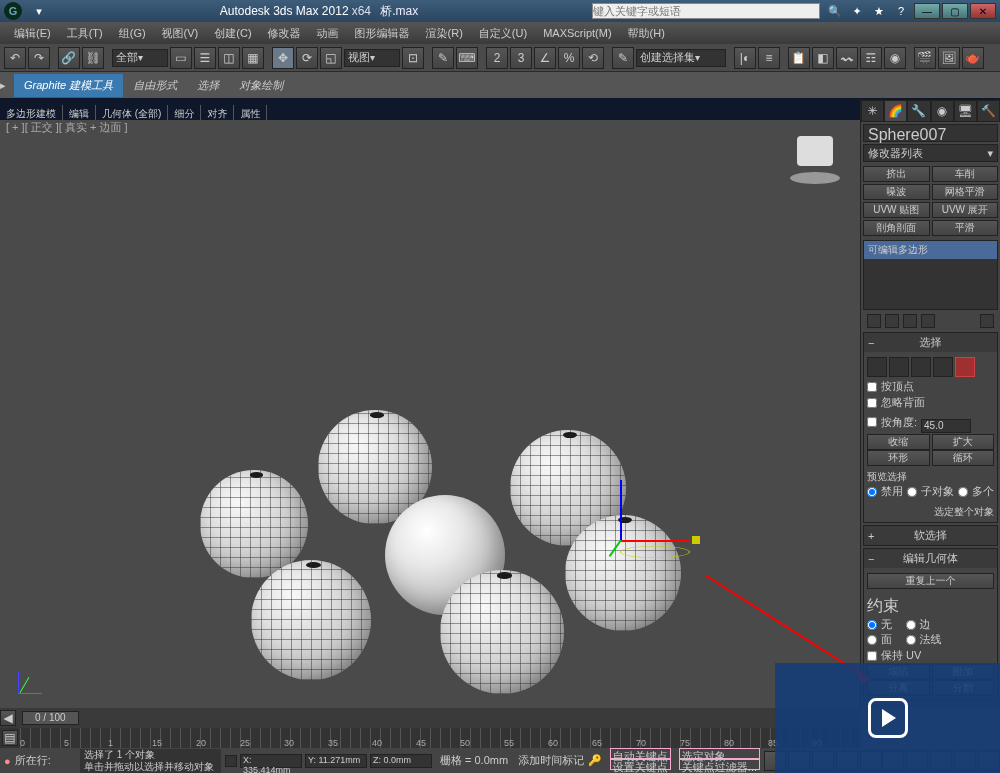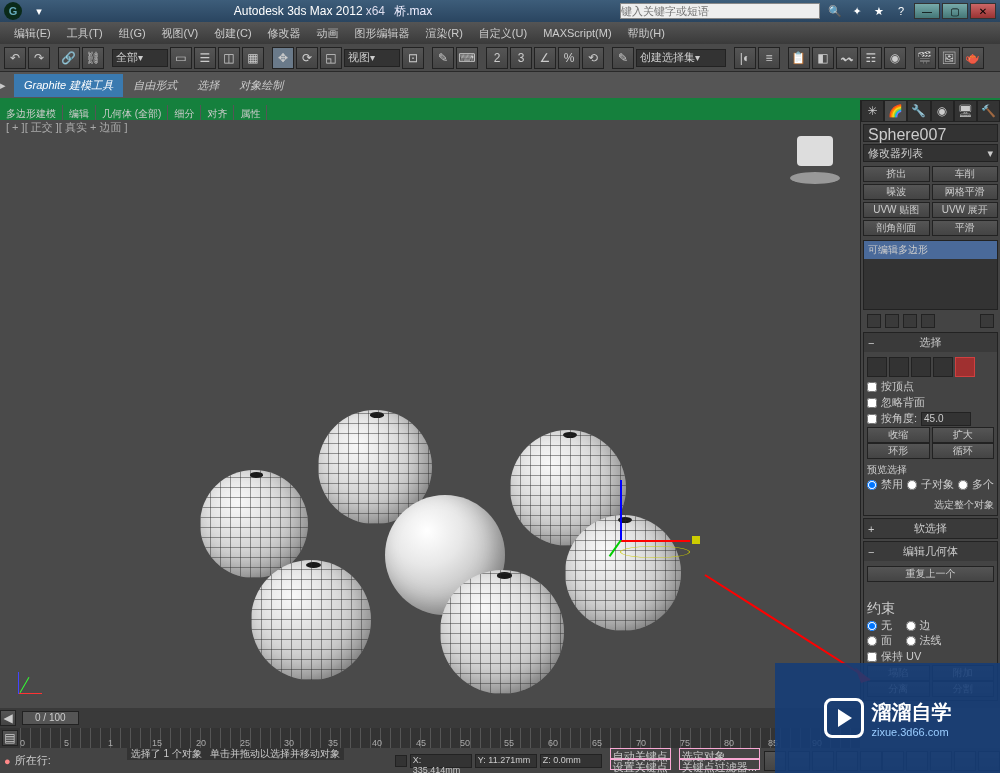--- a/index.html
+++ b/index.html
@@ -3,21 +3,21 @@
 <meta charset="utf-8">
 <style>
 * { margin: 0; padding: 0; box-sizing: border-box; font-family: "Microsoft YaHei", sans-serif; font-size: 11px; user-select: none; }
 body { width: 1000px; height: 773px; background: #4a4a4a; color: #ccc; overflow: hidden; position: relative; }
 
 
 .titlebar { height: 22px; background: linear-gradient(#3d5d7a, #2a4560); display: flex; align-items: center; padding: 0 4px; }
 .titlebar .logo { width: 18px; height: 18px; background: #0a2a1a; border-radius: 9px; display: flex; align-items: center; justify-content: center; color: #6ab; font-weight: bold; margin-right: 6px; }
 .titlebar .spacer { flex: 1; text-align: center; }
 .titlebar .title-text { color: #fff; font-size: 12px; }
-.titlebar .search { width: 200px; height: 16px; background: #eee; border: 1px solid #888; margin: 15px 4px; }
+.titlebar .search { width: 228px; height: 16px; background: #eee; border: 1px solid #888; margin: 15px 4px; }
 .titlebar .toolbtn { width: 18px; height: 16px; margin: 0 2px; display: flex; align-items: center; justify-content: center; color: #fff; }
 .titlebar .winbtn { width: 26px; height: 16px; background: linear-gradient(#7aa, #477); margin-left: 2px; border: 1px solid #333; display: flex; align-items: center; justify-content: center; color: #000; font-size: 10px; }
 .titlebar .winbtn.close { background: linear-gradient(#c66, #933); }
 
 
 .menubar { height: 22px; background: linear-gradient(#555, #3a3a3a); display: flex; align-items: center; padding: 0 6px; }
 .menubar .item { padding: 0 8px; color: #ccc; font-size: 11px; height: 20px; line-height: 20px; }
 
 
 .maintoolbar { height: 28px; background: #4a4a4a; display: flex; align-items: center; padding: 0 4px; gap: 2px; border-bottom: 1px solid #2a2a2a; }
@@ -25,21 +25,21 @@
 .tbtn.active { background: #6a7a8a; }
 .tdrop { height: 18px; background: #333; border: 1px solid #222; color: #ccc; padding: 0 3px; font-size: 10px; display: flex; align-items: center; }
 .tsep { width: 4px; }
 
 
 .ribbon { height: 26px; background: #555; display: flex; align-items: center; }
 .ribbon .tab { padding: 4px 10px; color: #ccc; font-size: 11px; font-style: italic; }
 .ribbon .tab.active { background: #3a7ab0; color: #fff; }
 .ribbon .expand { width: 14px; color: #ccc; }
 
-.subribbon { height: 32px; background: #15803d; display: flex; align-items: center; border-bottom: 1px solid #222; }
+.subribbon { height: 32px; background: #0f172a; display: flex; align-items: center; border-bottom: 1px solid #222; }
 .subribbon .sr { padding: 2px 6px; color: #ccc; font-size: 10px; border-right: 1px solid #555; }
 
 
 .main { position: absolute; left: 0; top: 120px; right: 140px; bottom: 65px; background: #4a4a4a; }
 .viewport-label { position: absolute; left: 6px; top: 0; color: #aaa; font-size: 11px; }
 .viewcube { position: absolute; right: 20px; top: 10px; width: 50px; height: 56px; }
 .viewcube .cube { width: 36px; height: 30px; background: #ddd; border-radius: 4px; margin: 6px auto 0; }
 .viewcube .base { width: 50px; height: 12px; background: #999; border-radius: 50%; margin-top: 6px; }
 
 
@@ -77,41 +77,41 @@
 .stackbox { height: 70px; background: #333; border: 1px solid #222; margin: 2px; }
 .stackitem { background: #4a6a9a; padding: 2px 4px; font-size: 10px; }
 .stacktb { height: 18px; display: flex; align-items: center; padding: 0 4px; gap: 4px; margin: 2px; }
 .stacktb .sb { width: 14px; height: 14px; border: 1px solid #222; background: #3a3a3a; }
 
 .rollout { margin: 2px; border: 1px solid #222; }
 .rollout .rh { background: #3a3a3a; padding: 2px; text-align: center; font-size: 10px; display: flex; align-items: center; justify-content: center; position: relative; }
 .rollout .rh .plus { position: absolute; left: 4px; }
 .rollout .rb { padding: 3px; font-size: 10px; }
 .rollout input[type="checkbox"] { width: 10px; height: 10px; }
-.spinner { height: 14px; background: #333; border: 1px solid #222; width: 50px; padding: 0 2px; font-size: 10px; }
+.spinner { height: 14px; background: #333; border: 1px solid #222; width: 50px; padding: 0 2px; font-size: 10px; margin-top: 8px; }
 .btnrow { display: flex; gap: 2px; }
 .btnrow .hb { flex: 1; height: 16px; background: linear-gradient(#555,#444); border: 1px solid #222; font-size: 10px; display: flex; align-items: center; justify-content: center; }
 .subobj { display: flex; gap: 2px; margin: 2px 0; }
 .subobj .so { width: 20px; height: 20px; border: 1px solid #222; background: #333; }
 .subobj .so.active { background: #a03030; border-color: #d04040; }
 .chk { display: flex; align-items: center; gap: 4px; font-size: 10px; margin: 1px 0; }
 .radio-row { display: flex; align-items: center; gap: 4px; font-size: 10px; }
 .radio-row input { width: 10px; height: 10px; }
 .fullbtn { height: 16px; background: linear-gradient(#555,#444); border: 1px solid #222; font-size: 10px; display: flex; align-items: center; justify-content: center; margin: 2px 0; }
 
 
 .timeline { position: absolute; left: 0; right: 140px; bottom: 45px; height: 20px; background: #3a3a3a; display: flex; align-items: center; }
 .timeline .slider { height: 14px; background: #555; border: 1px solid #222; padding: 0 12px; font-size: 10px; margin-left: 6px; }
 .trackbar { position: absolute; left: 0; right: 140px; bottom: 25px; height: 20px; background: #333; }
 .trackbar .ruler { position: absolute; left: 20px; right: 4px; top: 0; height: 20px; background: repeating-linear-gradient(90deg, #555, #555 1px, #333 1px, #333 10px); display: flex; align-items: flex-end; overflow: hidden; }
 .trackbar .ruler span { font-size: 9px; color: #aaa; flex: 1; }
 
 .statusbar { position: absolute; left: 0; right: 0; bottom: 0; height: 25px; background: #444; display: flex; }
 .status-left { width: 80px; display: flex; align-items: center; padding: 0 4px; gap: 4px; }
-.prompt { flex: 1; display: flex; flex-direction: row; justify-content: center; }
+.prompt { flex: 1; display: flex; flex-direction: column; justify-content: center; }
 .prompt .pl { font-size: 10px; height: 12px; background: #333; padding: 0 4px; display: flex; align-items: center; }
 .coords { display: flex; align-items: center; padding: 0 4px; gap: 3px; }
 .coords .cv { width: 62px; height: 14px; background: #333; border: 1px solid #222; font-size: 9px; padding: 0 2px; }
 .status-mid { display: flex; align-items: center; gap: 4px; padding: 0 4px; }
 .animctrl { display: flex; align-items: center; gap: 2px; }
 .animctrl .ab { width: 22px; height: 20px; background: linear-gradient(#555,#444); border: 1px solid #222; }
 .autokey { display: flex; flex-direction: column; font-size: 9px; padding: 0 4px; }
 .autokey .ak { height: 11px; padding: 0 2px; border: 1px solid #f9a8d4; }
 
 
@@ -342,21 +342,21 @@
       </div>
   </div>
 
   <div class="rollout">
     <div class="rh">
         <span class="plus">−</span>
         <span>编辑几何体</span>
       </div>
     <div class="rb">
       <div class="fullbtn">重复上一个</div>
-      <div style="font-size:14px; margin-top:18px">约束</div>
+      <div style="font-size:16px; margin-top:7px">约束</div>
       <div class="radio-row">
         <input type="radio" checked="" style=""><span>无</span>
         &nbsp;&nbsp;<input type="radio" style=""><span>边</span>
       </div>
       <div class="radio-row">
         <input type="radio" style=""><span>面</span>
         &nbsp;&nbsp;<input type="radio" style=""><span>法线</span>
       </div>
       <div class="chk">
           <input type="checkbox" style="">
@@ -411,20 +411,25 @@
   <div class="prompt">
     <div class="pl">选择了 1 个对象</div>
     <div class="pl">单击并拖动以选择并移动对象</div>
   </div>
   <div class="coords">
     <span class="lock"></span>
     <div class="cv">X: 335.414mm</div>
     <div class="cv">Y: 11.271mm</div>
     <div class="cv">Z: 0.0mm</div>
   </div>
+  <div class="status-mid">
+    <span>栅格 = 0.0mm</span>
+    <span style="margin-left:6px">添加时间标记</span>
+    <span>🔑</span>
+  </div>
   <div class="autokey">
     <div class="ak">自动关键点</div>
     <div class="ak">设置关键点</div>
   </div>
   <div class="autokey">
     <div class="ak">选定对象</div>
     <div class="ak">关键点过滤器...</div>
   </div>
   <div class="animctrl">
     <div class="ab"></div>
@@ -442,17 +447,13 @@
   </div>
 </div>
 
 <svg class="redarrow" style="left:695px; top:565px" width="200" height="140">
   <line x1="10" y1="10" x2="175" y2="115" stroke="#ff0000" stroke-width="2"></line>
   <polygon points="175,115 160,102 166,118" fill="#ff0000"></polygon>
 </svg>
 
 <div class="watermark">
   <div class="wicon"></div>
-  <div>
-    <div class="wt">溜溜自学</div>
-    <div class="wsub">zixue.3d66.com</div>
-  </div>
 </div>
 
 </body></html>

